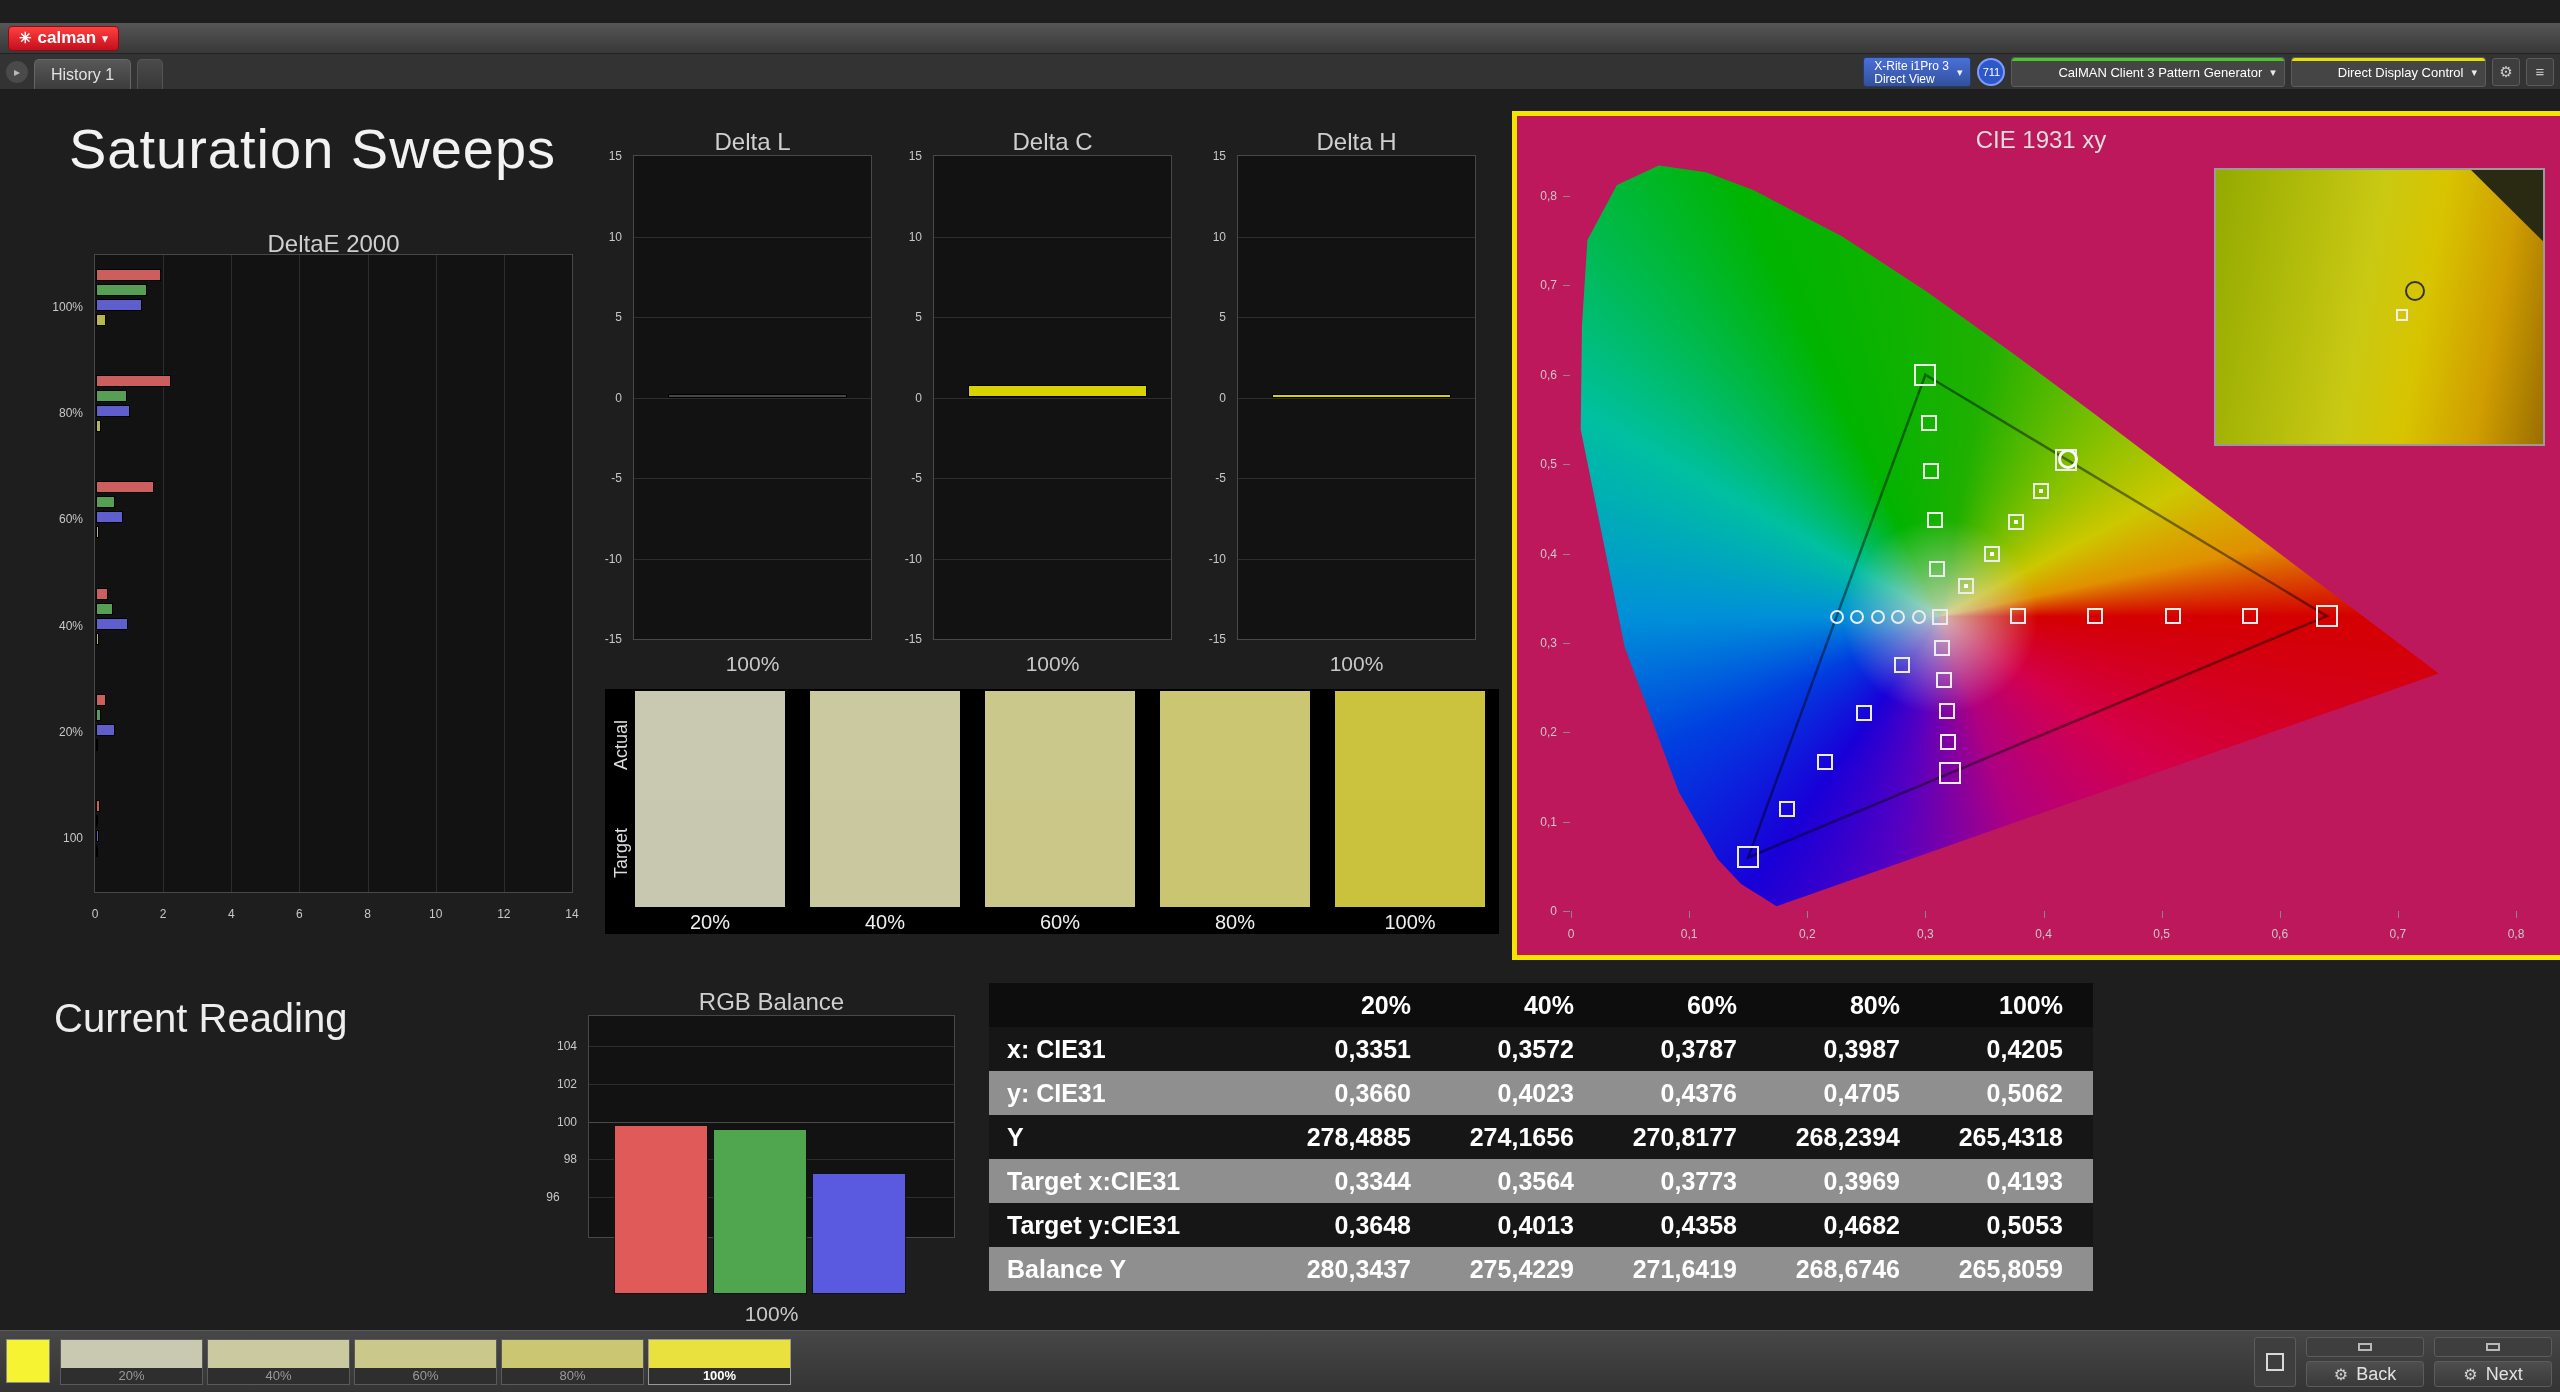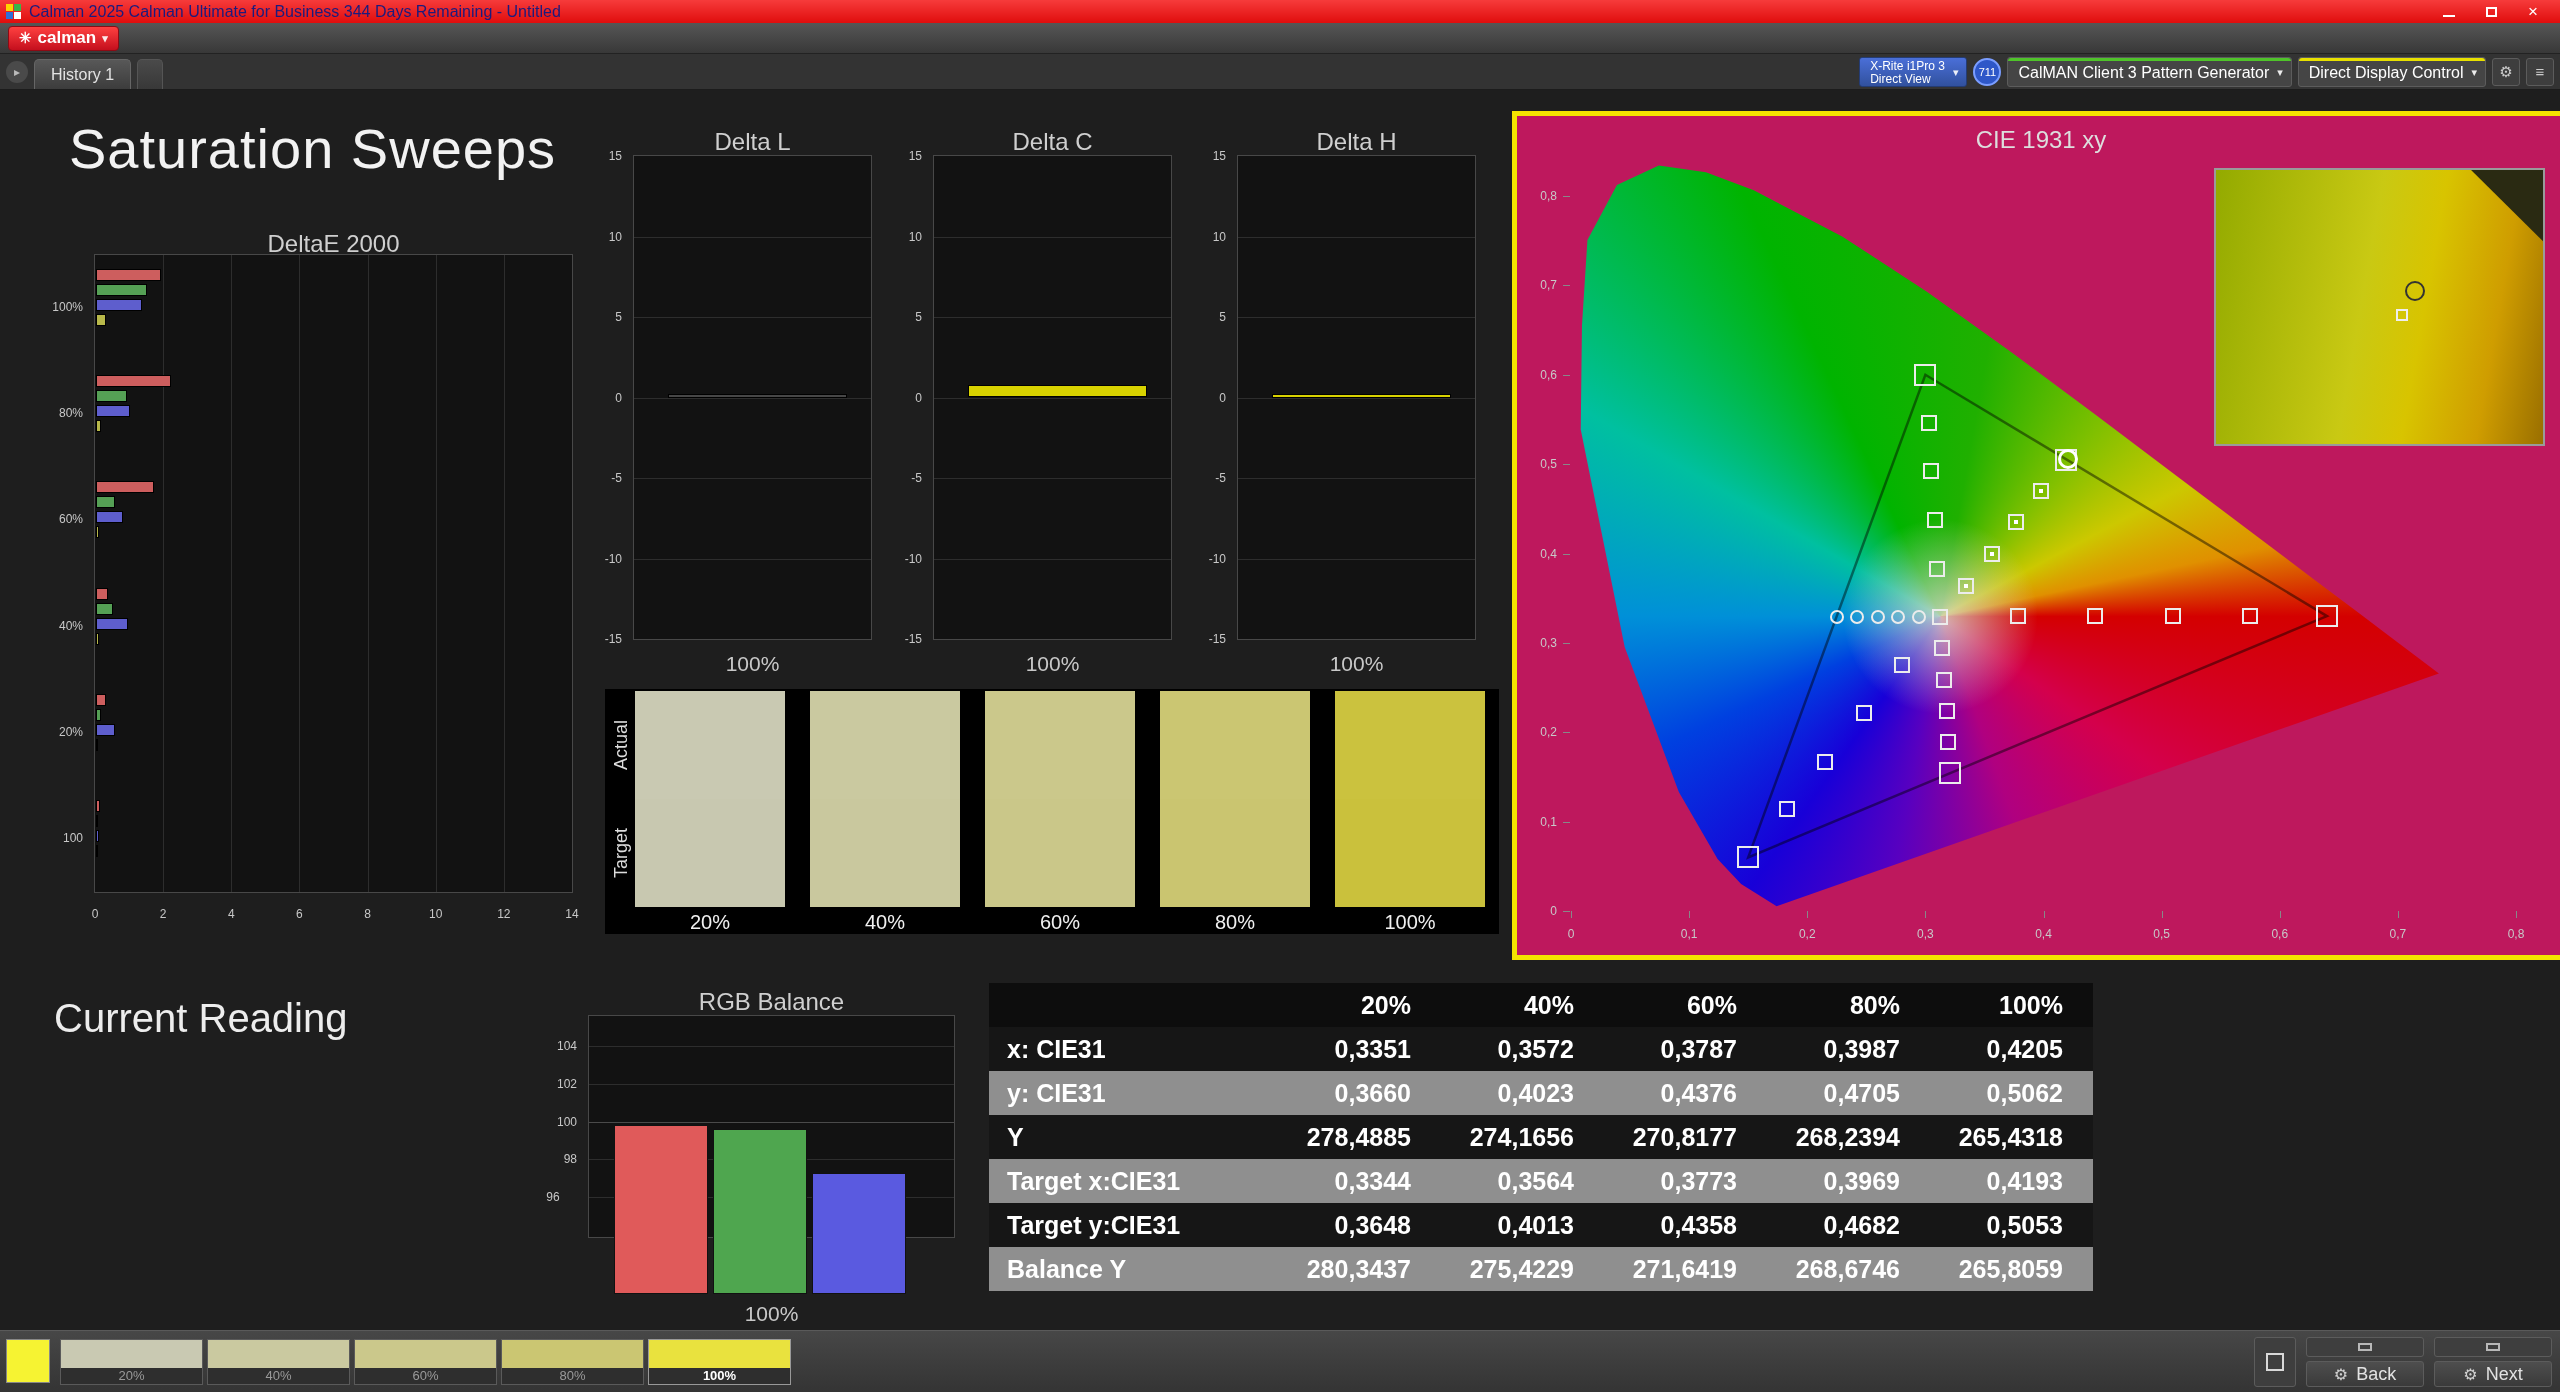--- a/index.html
+++ b/index.html
@@ -36,21 +36,21 @@
   .tab { align-self:flex-end; height:30px; padding:0 16px; background:linear-gradient(#585858,#3c3c3c);
          border:1px solid #666; border-bottom:none; border-radius:5px 5px 0 0; color:#e2e2e2; font-size:16px;
          display:flex; align-items:center; }
   .tab-stub { align-self:flex-end; height:30px; width:26px; background:linear-gradient(#4a4a4a,#383838);
               border:1px solid #555; border-bottom:none; border-radius:5px 5px 0 0; }
   .device-cluster { margin-left:auto; display:flex; align-items:center; gap:6px; }
   .dev-btn { height:30px; background:#454545; border:1px solid #5c5c5c; border-radius:3px; display:flex;
              align-items:center; color:#fff; position:relative; padding:2px 8px 0 10px; gap:8px; }
   .dev-btn.meter { background:linear-gradient(#4a6fd8,#31519e); border-color:#243c74; }
   .dev-lines { display:flex; flex-direction:column; line-height:13px; font-size:12px; }
-  .dev-text { font-size:16px; }
+  .dev-text { font-size:13px;margin-left:36px; }
   .dev-stripe { position:absolute; left:0; top:0; right:0; height:3px; border-radius:3px 3px 0 0; }
   .dev-stripe.green { background:#4fc32a; }
   .dev-stripe.yellow { background:#e8e000; }
   .meter-badge { width:28px; height:28px; border-radius:50%; background:#2e57c8; border:2px solid #7a9dff;
                  color:#fff; font-size:11px; display:flex; align-items:center; justify-content:center; }
   .icon-btn { width:28px; height:28px; background:#3e3e3e; border:1px solid #5c5c5c; border-radius:3px;
               color:#ccc; display:flex; align-items:center; justify-content:center; font-size:15px; }
 
   
   .workspace { position:absolute; top:90px; left:0; right:0; height:1240px; background:#1e1e1e;margin-left:21px; }
@@ -146,38 +146,20 @@
   .bb-nav-btn { width:118px; height:26px; background:linear-gradient(#4e4e4e,#3a3a3a); border:1px solid #5c5c5c;
                 border-radius:3px; color:#e2e2e2; font-size:18px; display:flex; align-items:center;
                 justify-content:center; gap:8px; }
   .gear { font-size:16px; color:#cfcfcf; }
 </style>
 </head>
 <body>
 
 <div class="screen">
 
-  <div class="titlebar">
-    <div class="app-icon">
-      <span class="q q1"></span>
-        <span class="q q2"></span>
-        <span class="q q3"></span>
-        <span class="q q4"></span>
-    </div>
-    <span class="title-text">Calman 2025 Calman Ultimate for Business 344 Days Remaining  - Untitled</span>
-    <div class="win-btns">
-      <div class="win-btn">
-          <span class="min-glyph"></span>
-        </div>
-      <div class="win-btn">
-          <span class="max-glyph"></span>
-        </div>
-      <div class="win-btn">×</div>
-    </div>
-  </div>
 
   <div class="menubar">
     <div class="calman-logo">
       <span class="logo-glyph">✳</span>
       <span>calman</span>
       <span class="caret">▾</span>
     </div>
   </div>
 
   <div class="tabbar">

